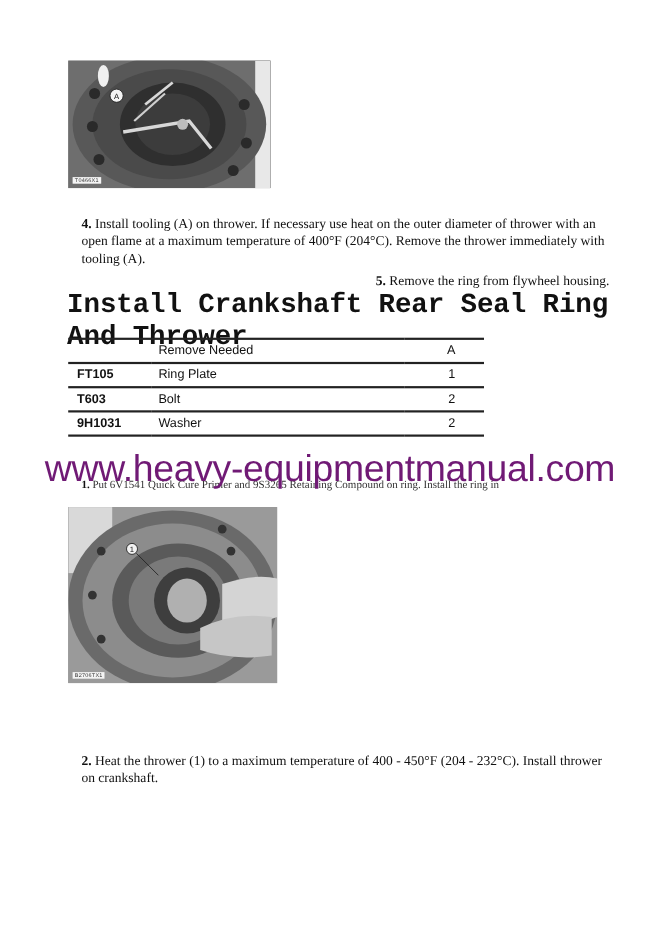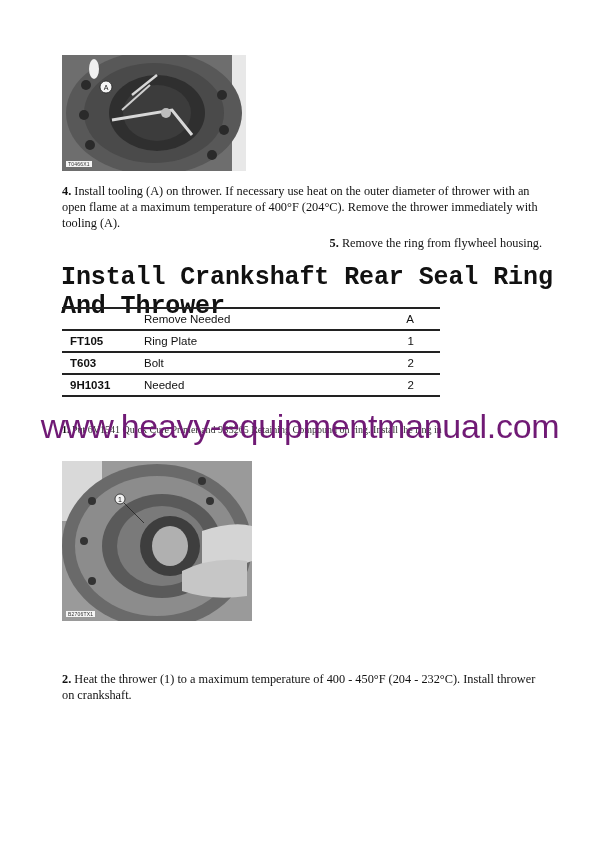--- a/index.html
+++ b/index.html
@@ -3,21 +3,21 @@
 <meta charset="utf-8">
 <style>
   html, body { margin: 0; padding: 0; background: #ffffff; }
   body { width: 600px; height: 849px; position: relative; overflow: hidden;
          font-family: "Liberation Serif", serif; color: #111; }
   .photo { position: absolute; background: #777; overflow: hidden; }
   .photo svg { display: block; }
   .fig-label { position: absolute; left: 4px; bottom: 4px; background: #f4f4f4;
                font-family: "Liberation Sans", sans-serif; font-size: 5px; color: #333;
                padding: 0 2px; letter-spacing: 0.2px; }
-  .para { position: absolute; left: 62px; width: 480px; font-size: 12.3px; line-height: 16px; margin: 0; }
+  .para { position: absolute; left: 62px; width: 480px; font-size: 12.3px; line-height: 16px; margin: 12px; }
   .para b { font-weight: bold; }
   .heading { position: absolute; left: 61px; top: 263px; margin: 0;
              font-size: 25px; font-weight: bold; font-family: Liberation Mono, monospace; letter-spacing: -0.1px; }
   .tools-table { position: absolute; left: 62px; top: 307px; width: 378px; border-collapse: collapse;
                  font-family: "Liberation Sans", sans-serif; font-size: 11.5px; color: #111; }
   .tools-table td, .tools-table th { height: 20px; padding: 0 6px; border-bottom: 2px solid #222;
                  font-weight: normal; text-align: left; }
   .tools-table tr:first-child th { border-top: 2px solid #222; }
   .tools-table .c1 { width: 62px; padding-left: 8px; font-weight: bold; }
   .tools-table .c3 { text-align: right; padding-right: 26px; width: 40px; }
@@ -77,21 +77,21 @@
     <td>Ring Plate</td>
     <td class="c3">1</td>
   </tr>
   <tr>
     <td class="c1">T603</td>
     <td>Bolt</td>
     <td class="c3">2</td>
   </tr>
   <tr>
     <td class="c1">9H1031</td>
-    <td>Needed</td>
+    <td>Washer</td>
     <td class="c3">2</td>
   </tr>
 </tbody>
   </table>
 
 <p class="para" style="top:422px; width:490px; font-size:10px;">
   <b>1.</b>
   <span class="obscured">Put 6V1541 Quick Cure Primer and 9S3265 Retaining Compound on ring. Install the ring in</span><br>
 </p>
 

